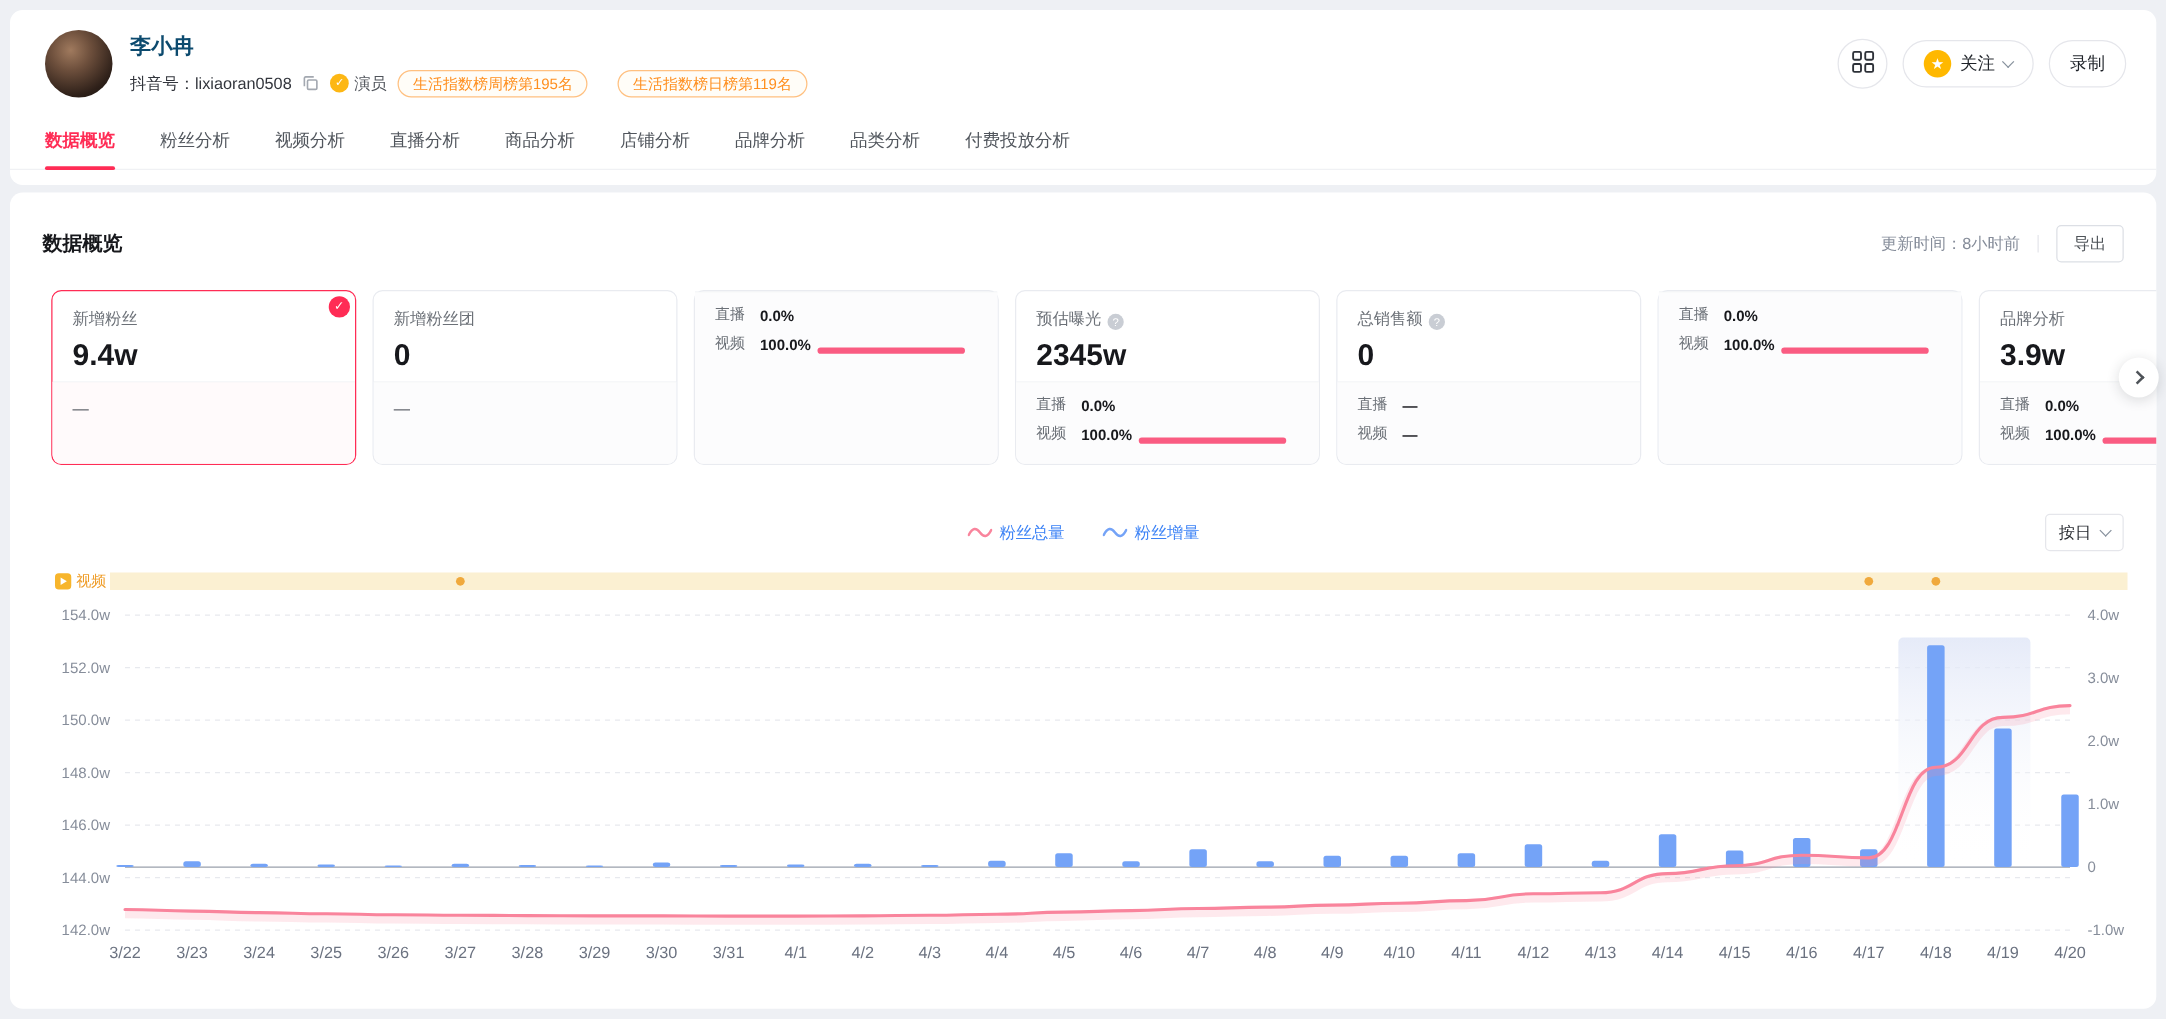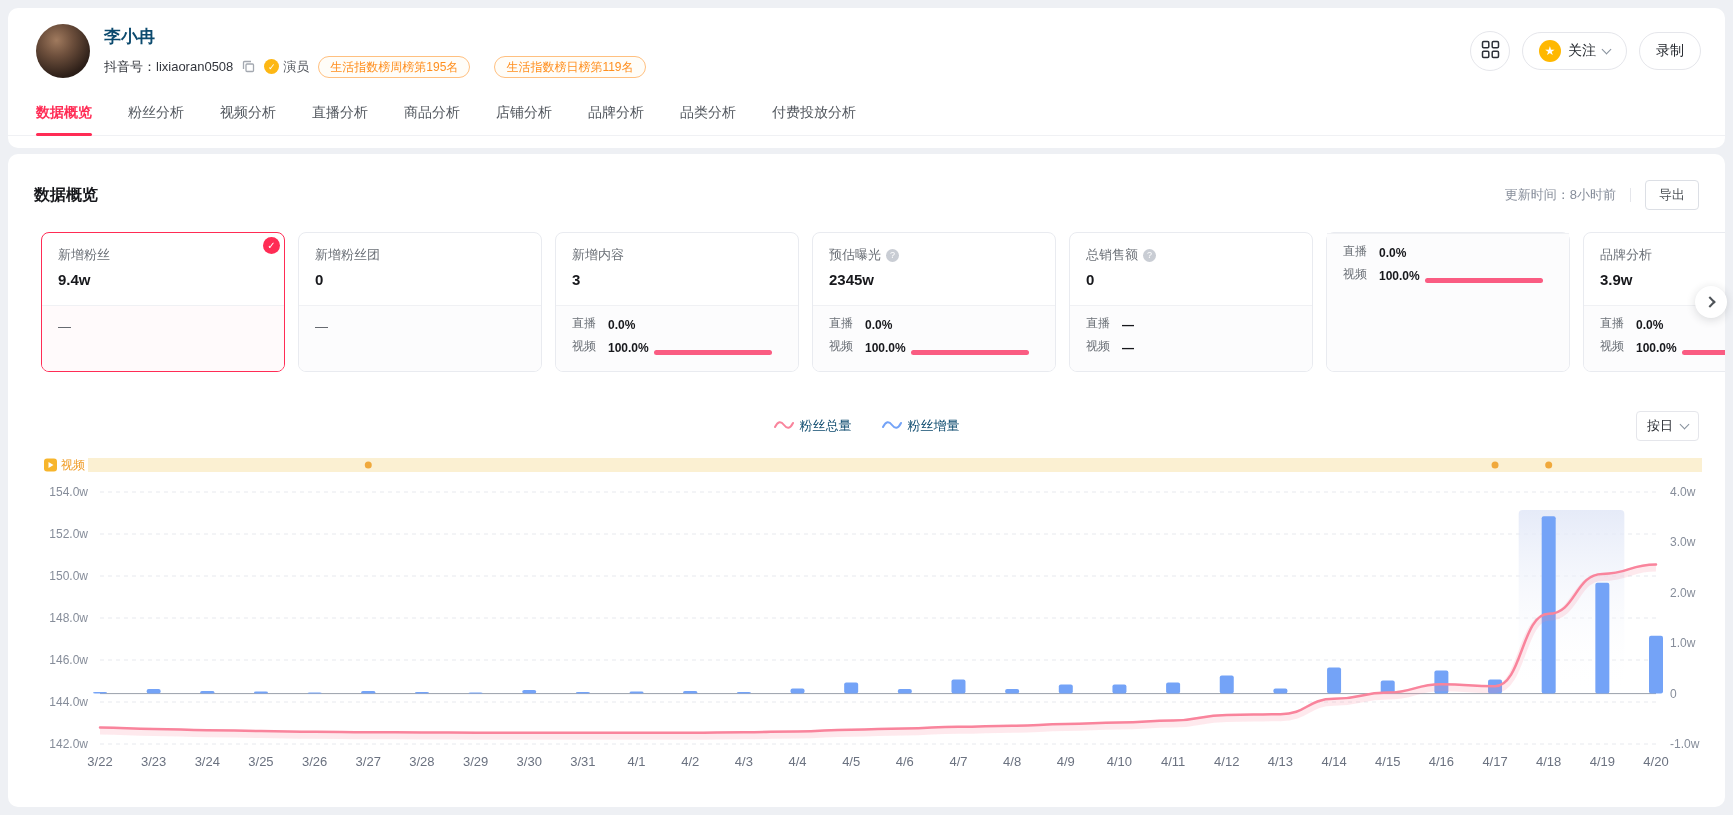--- a/index.html
+++ b/index.html
@@ -40,38 +40,38 @@
   
   .cards-wrap{position:relative;margin-top:22px;}
   .cards-row{display:flex;overflow:hidden;padding-left:33px;}
   .card{flex:none;width:244px;height:140px;border:1px solid #e9ebf0;border-radius:8px;margin-right:13px;position:relative;
     display:flex;flex-direction:column;background:#fff;cursor:pointer;}
   .card.selected{border:1.5px solid #ff2c55;}
   .card-check{display:none;position:absolute;top:4px;right:4px;width:17px;height:17px;border-radius:50%;background:#ff2c55;color:#fff;
     font-size:10px;align-items:center;justify-content:center;}
   .card.selected .card-check{display:flex;}
   .card-top{height:72px;padding:13px 16px 0;}
-  .card-label-row{display:flex;align-items:center;gap:5px;font-size:13px;color:#6b7077;}
+  .card-label-row{display:flex;align-items:flex-end;gap:5px;font-size:13px;color:#6b7077;}
   .help-icon{display:none;width:13px;height:13px;border-radius:50%;background:#c9cdd4;color:#fff;font-size:9px;
     align-items:center;justify-content:center;cursor:pointer;}
   .card.has-help .help-icon{display:flex;}
-  .card-value{font-size:15px;font-weight:700;margin-top:7px;color:#17181c;}
+  .card-value{font-size:24px;font-weight:700;margin-top:7px;color:#17181c;}
   .card-bottom{flex:1;border-top:1px solid #f0f1f4;background:#fcfcfd;border-radius:0 0 7px 7px;padding:9px 16px 0;font-size:12px;color:#6b7077;}
   .card.selected .card-bottom{background:#fffafb;}
   .dash-only{font-size:13px;color:#51565d;margin-top:4px;}
   .stat-row{display:flex;align-items:flex-end;margin-bottom:6px;}
   .stat-label{width:28px;color:#6b7077;}
   .stat-value{font-weight:700;color:#17181c;margin-left:8px;min-width:42px;}
   .stat-bar{height:5px;width:118px;border-radius:3px;margin-left:4px;flex:none;}
   .cards-next{position:absolute;right:-2px;top:50%;transform:translateY(-50%);width:32px;height:32px;border-radius:50%;background:#fff;
     border:none;box-shadow:0 2px 10px rgba(31,35,41,.16);display:flex;align-items:center;justify-content:center;cursor:pointer;}
   .chev-right{width:8px;height:8px;border-top:2px solid #4e5358;border-right:2px solid #4e5358;transform:rotate(45deg);margin-left:-3px;}
   
   .legend-row{position:relative;margin-top:38px;height:32px;display:flex;align-items:center;justify-content:center;gap:30px;}
-  .legend-item{display:flex;align-items:center;gap:6px;font-size:13px;color:#0c4a6e;cursor:pointer;}
+  .legend-item{display:flex;align-items:flex-end;gap:6px;font-size:13px;color:#3b82f6;cursor:pointer;}
   .granularity{position:absolute;right:26px;top:1px;height:30px;display:flex;align-items:center;gap:8px;padding:0 10px;
     border:1px solid #e5e6eb;border-radius:4px;font-size:13px;color:#2a2d33;cursor:pointer;background:#fff;}
   .chart-container{margin-top:10px;}
   svg text{font-family:"Liberation Sans","DejaVu Sans",sans-serif;}
 </style>
 </head>
 <body>
 
 <div class="header-card">
   <div class="profile-row">
@@ -163,27 +163,20 @@
 
       </div>
       <div class="card-value">0</div>
     </div>
     <div class="card-bottom">
             <div class="dash-only">—</div>
           </div>
   </div>
         <div class="card">
 
-    <div class="card-top">
-      <div class="card-label-row">
-        <span class="card-label">新增内容</span>
-
-      </div>
-      <div class="card-value">3</div>
-    </div>
     <div class="card-bottom">
             <div class="stat-row">
               <span class="stat-label">直播</span>
               <span class="stat-value">0.0%</span>
             </div>
             <div class="stat-row">
               <span class="stat-label">视频</span>
               <span class="stat-value">100.0%</span>
               <span class="stat-bar" style="background: rgb(250, 92, 130);"></span>
             </div>

